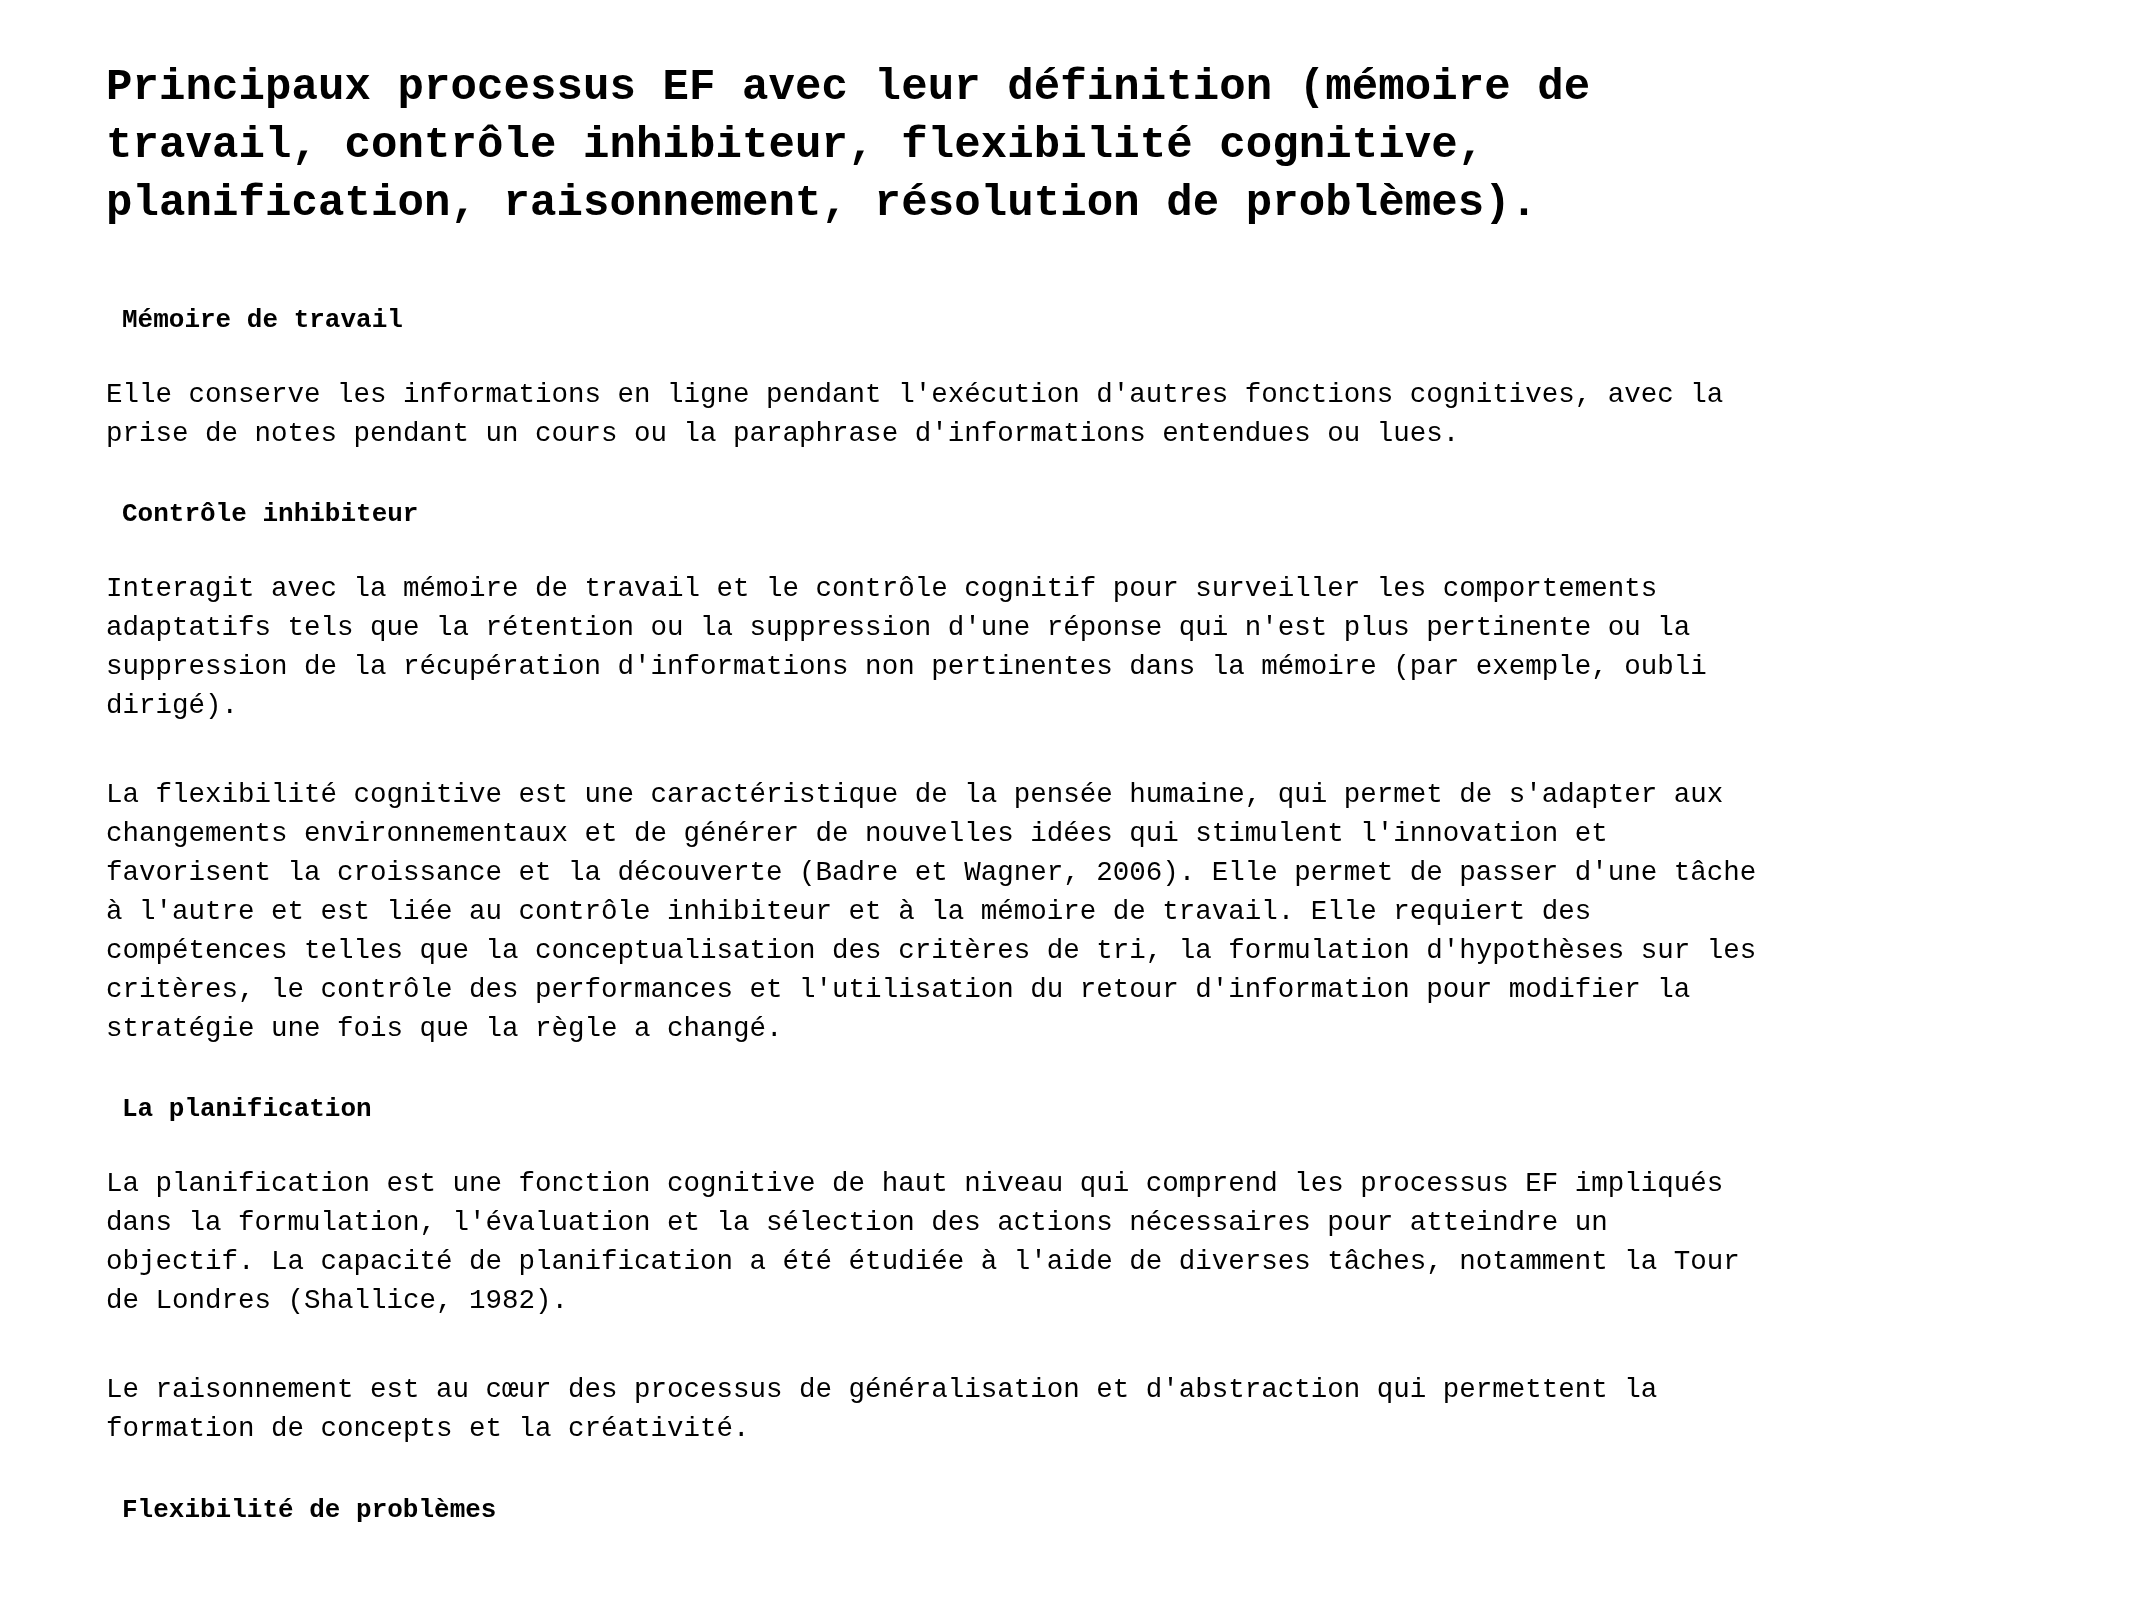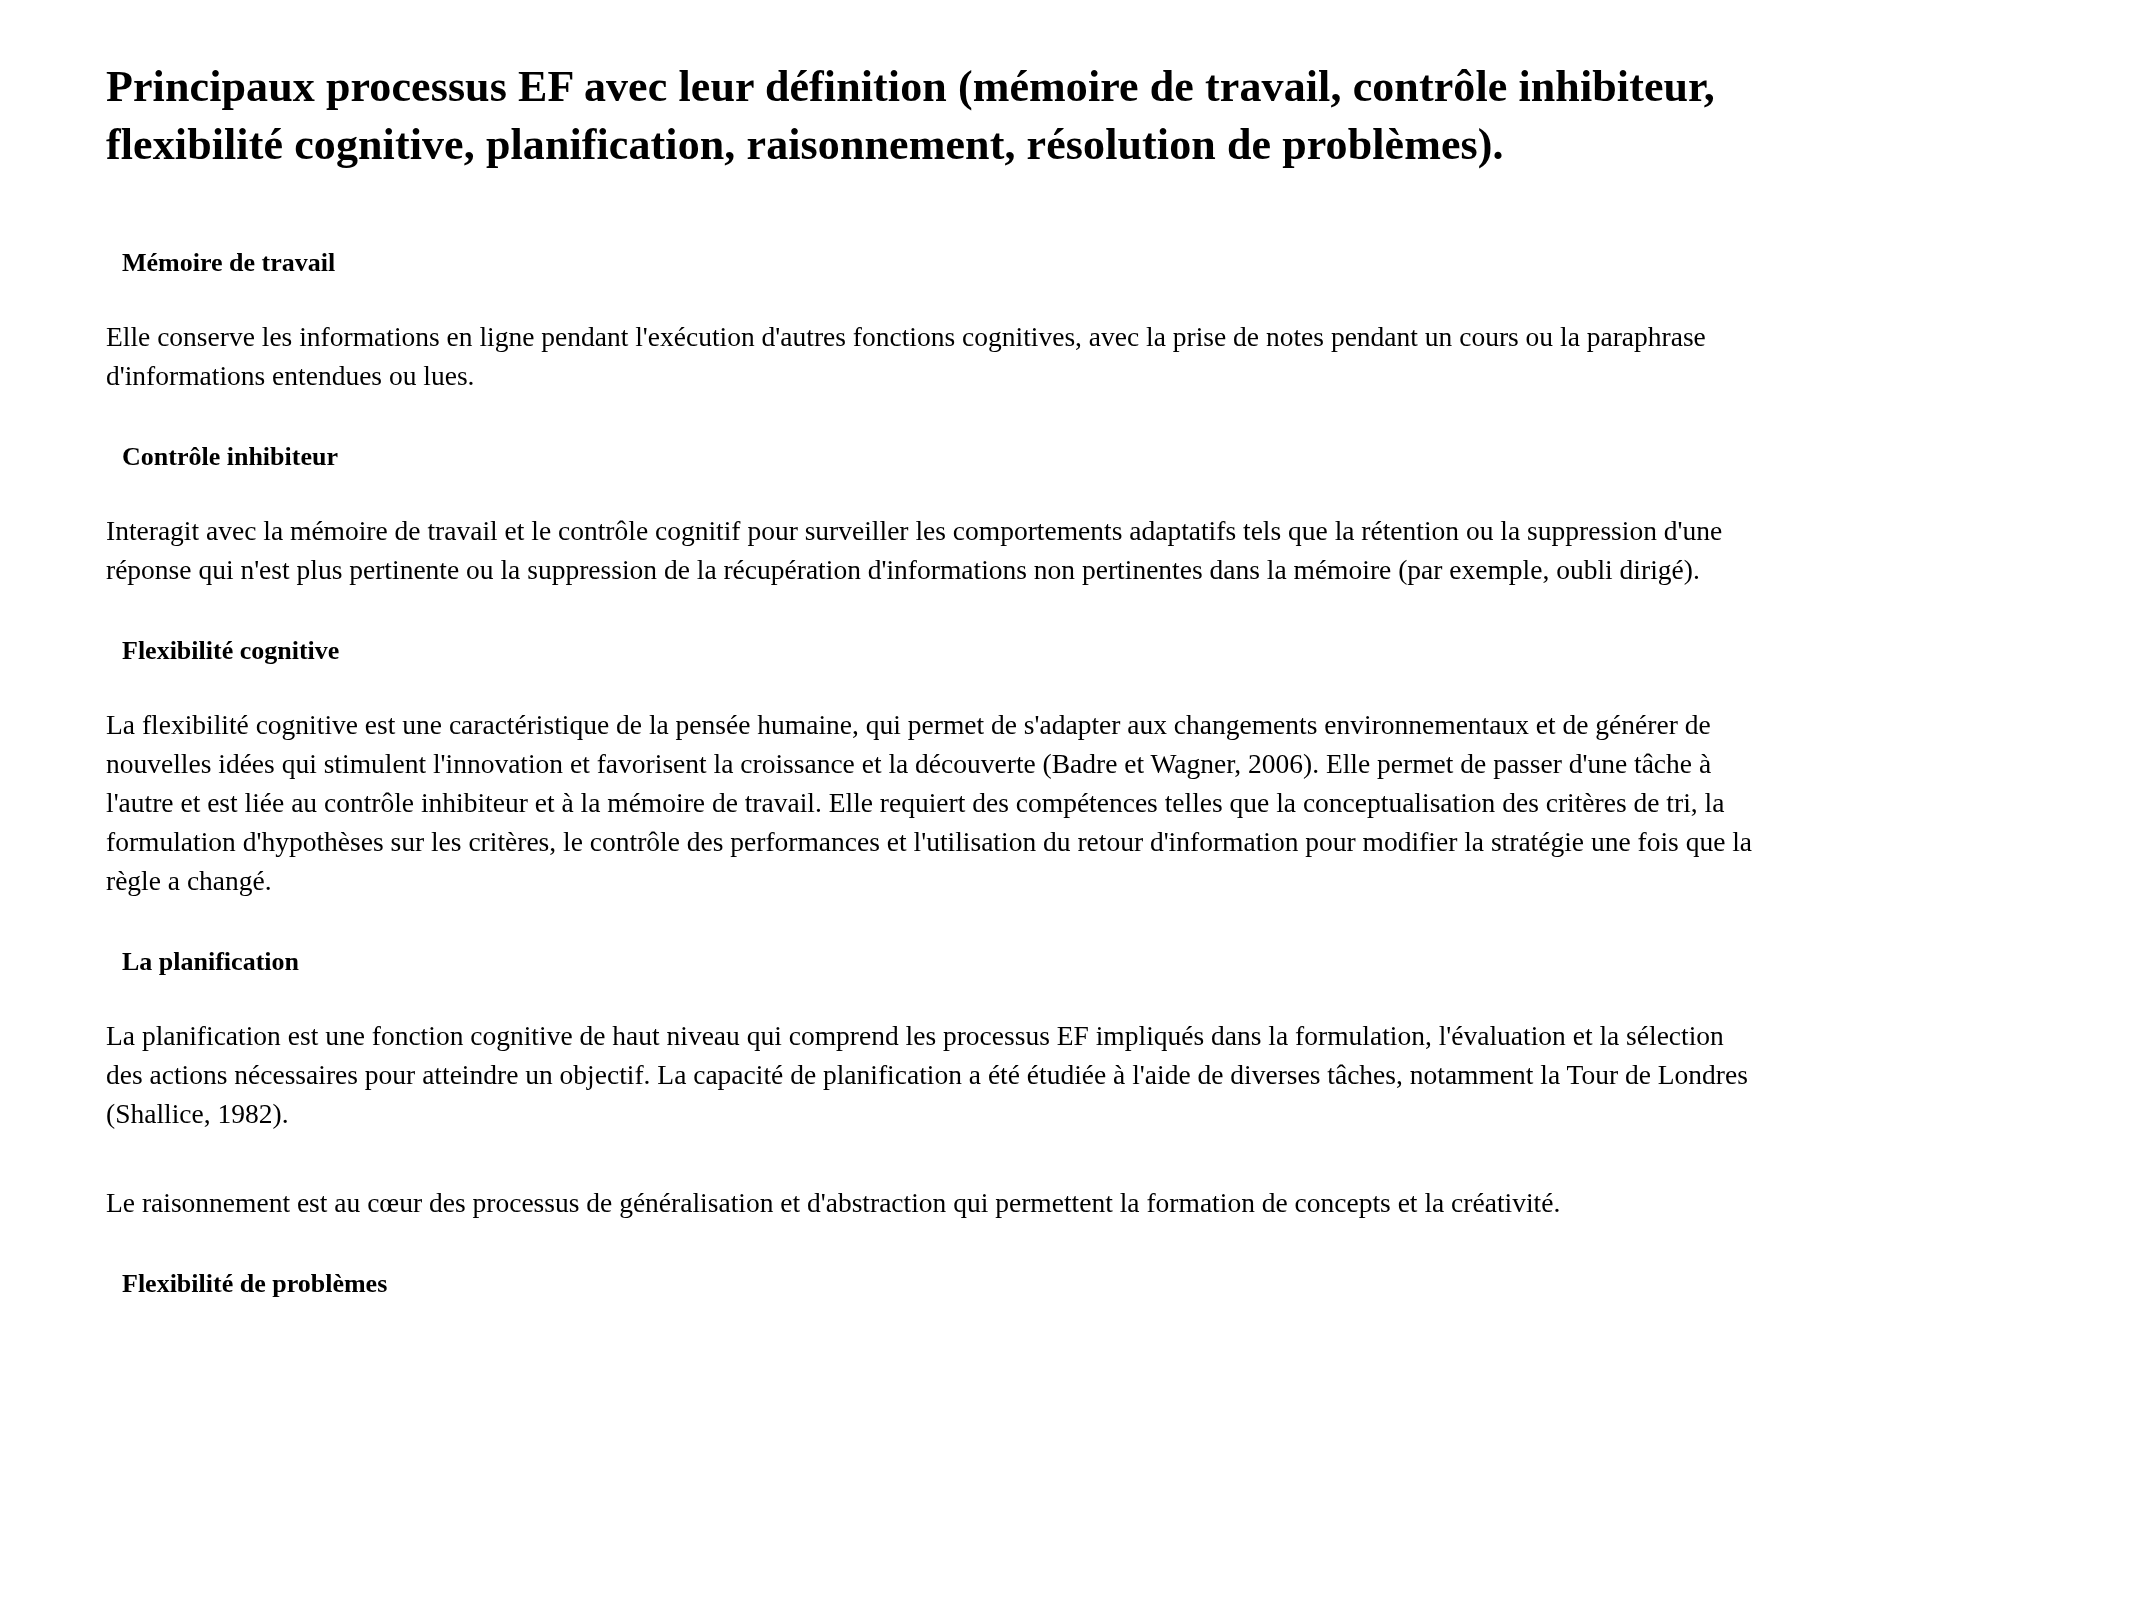--- a/index.html
+++ b/index.html
@@ -13,20 +13,21 @@
     font-family: "Liberation Serif", "DejaVu Serif", serif;
     color: #000000;
     -webkit-font-smoothing: antialiased;
   }
   .page {
     box-sizing: border-box;
     width: 1848px;
     height: 1600px;
     padding: 58px 86px 0 106px;
     background: #ffffff;
+    font-family: Liberation Mono, monospace;
   }
   .doc-title {
     font-size: 44px;
     font-weight: bold;
     line-height: 1.32;
     letter-spacing: 0.1px;
     margin: 0 0 0 0;
     max-width: 1780px;
     text-align: left;
   }
@@ -73,21 +74,20 @@
 
   <div class="section">
     <h2 class="section-heading">Contrôle inhibiteur</h2>
     <div class="gap-heading-body"></div>
     <p class="section-body">Interagit avec la mémoire de travail et le contrôle cognitif pour surveiller les comportements adaptatifs tels que la rétention ou la suppression d'une réponse qui n'est plus pertinente ou la suppression de la récupération d'informations non pertinentes dans la mémoire (par exemple, oubli dirigé).</p>
   </div>
 
   <div class="gap-body-heading"></div>
 
   <div class="section">
-    <h2 class="section-heading">Flexibilité cognitive</h2>
     <div class="gap-heading-body"></div>
     <p class="section-body">La flexibilité cognitive est une caractéristique de la pensée humaine, qui permet de s'adapter aux changements environnementaux et de générer de nouvelles idées qui stimulent l'innovation et favorisent la croissance et la découverte (Badre et Wagner, 2006). Elle permet de passer d'une tâche à l'autre et est liée au contrôle inhibiteur et à la mémoire de travail. Elle requiert des compétences telles que la conceptualisation des critères de tri, la formulation d'hypothèses sur les critères, le contrôle des performances et l'utilisation du retour d'information pour modifier la stratégie une fois que la règle a changé.</p>
   </div>
 
   <div class="gap-body-heading"></div>
 
   <div class="section">
     <h2 class="section-heading">La planification</h2>
     <div class="gap-heading-body"></div>
     <p class="section-body">La planification est une fonction cognitive de haut niveau qui comprend les processus EF impliqués dans la formulation, l'évaluation et la sélection des actions nécessaires pour atteindre un objectif. La capacité de planification a été étudiée à l'aide de diverses tâches, notamment la Tour de Londres (Shallice, 1982).</p>

